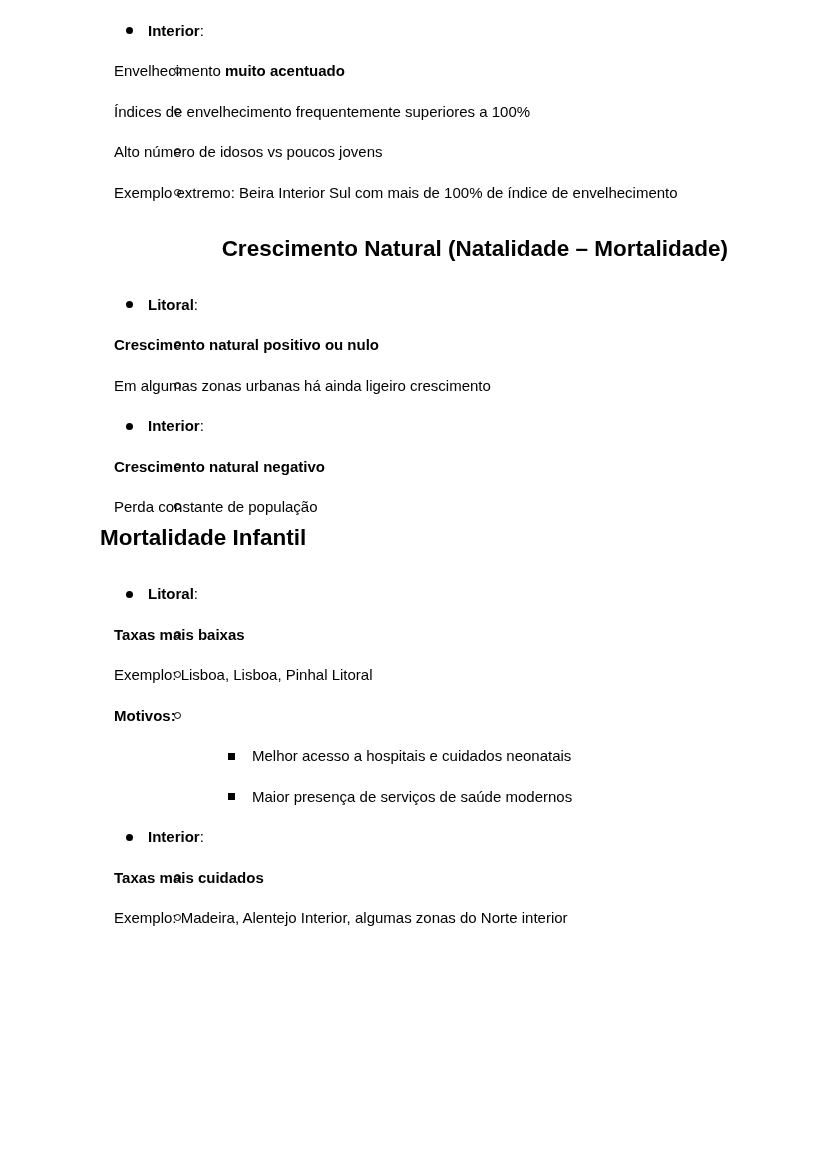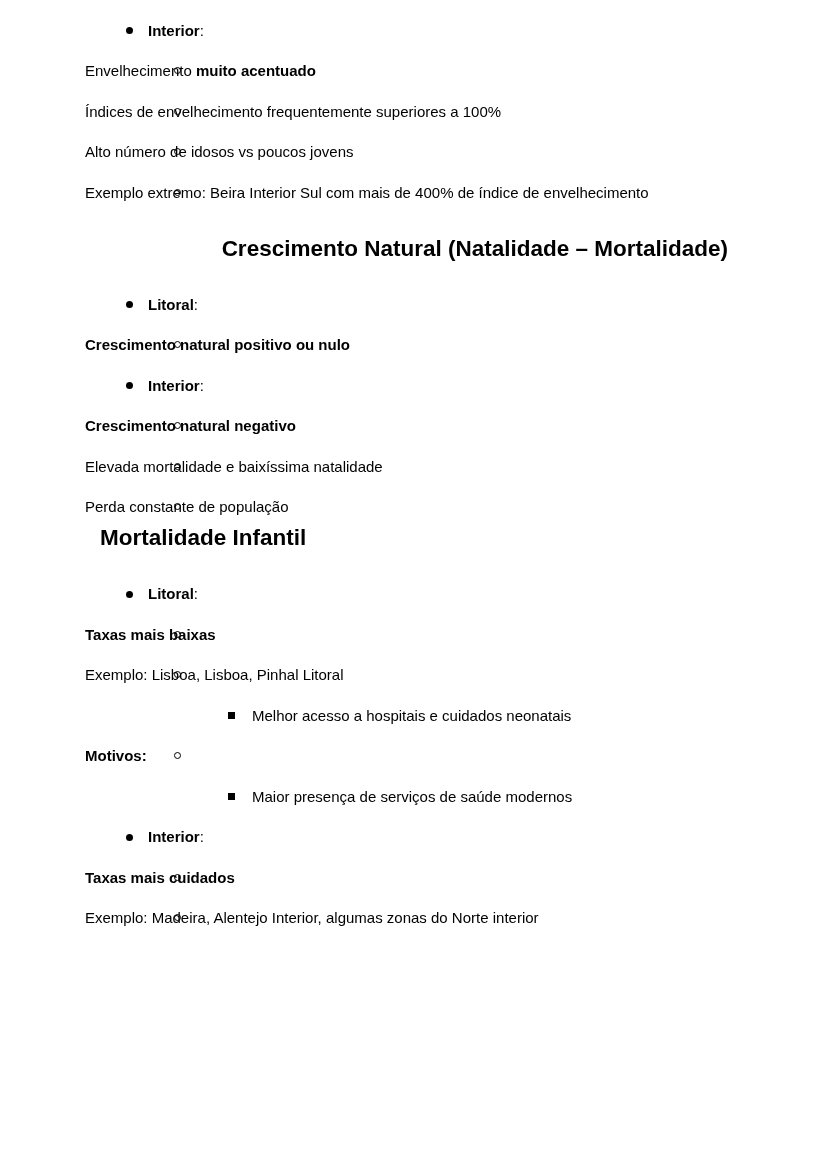--- a/index.html
+++ b/index.html
@@ -21,21 +21,21 @@
   .li { margin-top: 19.5px; }
   .after-h { margin-top: 35px; }
   .heading {
     margin-left: 100px;
     font-weight: bold;
   }
   .h-gap-lg { margin-top: 35px; text-align: right; }
   .h-gap-sm { margin-top: 10px; }
 
   .l1 { padding-left: 148px; }
-  .l2 { padding-left: 85px; }
+  .l2 { padding-left: 114px; }
   .l3 { padding-left: 252px; }
 
   .mk { position: absolute; display: block; }
   .l1 .mk { left: 126px; }
   .l2 .mk { left: 174px; }
   .l3 .mk { left: 228px; }
 
   .disc   { top: 7.5px; width: 7px; height: 7px; background: #000; border-radius: 50%; }
   .circle { top: 7px;   width: 5px; height: 5px; border: 1.4px solid #000; border-radius: 50%; background: transparent; }
   .square { top: 7.5px; width: 7px; height: 7px; background: #000; }
@@ -63,49 +63,52 @@
     <p class="txt"><span>Índices de envelhecimento frequentemente superiores a 100%</span></p>
   </div>
 
   <div class="blk li l2">
     <span class="mk circle"></span>
     <p class="txt"><span>Alto número de idosos vs poucos jovens</span></p>
   </div>
 
   <div class="blk li l2">
     <span class="mk circle"></span>
-    <p class="txt"><span>Exemplo extremo: Beira Interior Sul com mais de 400% de índice de envelhecimento</span></p>
+    <p class="txt"><span>Exemplo extremo: Beira Interior Sul com mais de 100% de índice de envelhecimento</span></p>
   </div>
 
   <h2 class="blk heading h-gap-lg">Crescimento Natural (Natalidade – Mortalidade)</h2>
 
   <div class="blk li l1 after-h">
     <span class="mk disc"></span>
     <p class="txt"><span class="b">Litoral</span><span>:</span></p>
   </div>
 
   <div class="blk li l2">
     <span class="mk circle"></span>
     <p class="txt"><span class="b">Crescimento natural positivo ou nulo</span></p>
   </div>
 
+  <div class="blk li l2">
+    <span class="mk circle"></span>
+    <p class="txt"><span>Em algumas zonas urbanas há ainda ligeiro crescimento</span></p>
+  </div>
 
   <div class="blk li l1">
     <span class="mk disc"></span>
     <p class="txt"><span class="b">Interior</span><span>:</span></p>
   </div>
 
   <div class="blk li l2">
     <span class="mk circle"></span>
     <p class="txt"><span class="b">Crescimento natural negativo</span></p>
   </div>
 
   <div class="blk li l2">
     <span class="mk circle"></span>
-    <p class="txt"><span>Elevada mortalidade e baixíssima natalidade</span></p>
   </div>
 
   <div class="blk li l2">
     <span class="mk circle"></span>
     <p class="txt"><span>Perda constante de população</span></p>
   </div>
 
   <h2 class="blk heading h-gap-sm">Mortalidade Infantil</h2>
 
   <div class="blk li l1 after-h">
@@ -116,28 +119,28 @@
   <div class="blk li l2">
     <span class="mk circle"></span>
     <p class="txt"><span class="b">Taxas mais baixas</span></p>
   </div>
 
   <div class="blk li l2">
     <span class="mk circle"></span>
     <p class="txt"><span>Exemplo: Lisboa, Lisboa, Pinhal Litoral</span></p>
   </div>
 
+  <div class="blk li l2">
+    <span class="mk circle"></span>
+    <p class="txt"><span class="b">Motivos:</span></p>
+  </div>
+
   <div class="blk li l3">
     <span class="mk square"></span>
     <p class="txt"><span>Melhor acesso a hospitais e cuidados neonatais</span></p>
-  </div>
-
-  <div class="blk li l2">
-    <span class="mk circle"></span>
-    <p class="txt"><span class="b">Motivos:</span></p>
   </div>
 
   <div class="blk li l3">
     <span class="mk square"></span>
     <p class="txt"><span>Maior presença de serviços de saúde modernos</span></p>
   </div>
 
   <div class="blk li l1">
     <span class="mk disc"></span>
     <p class="txt"><span class="b">Interior</span><span>:</span></p>

